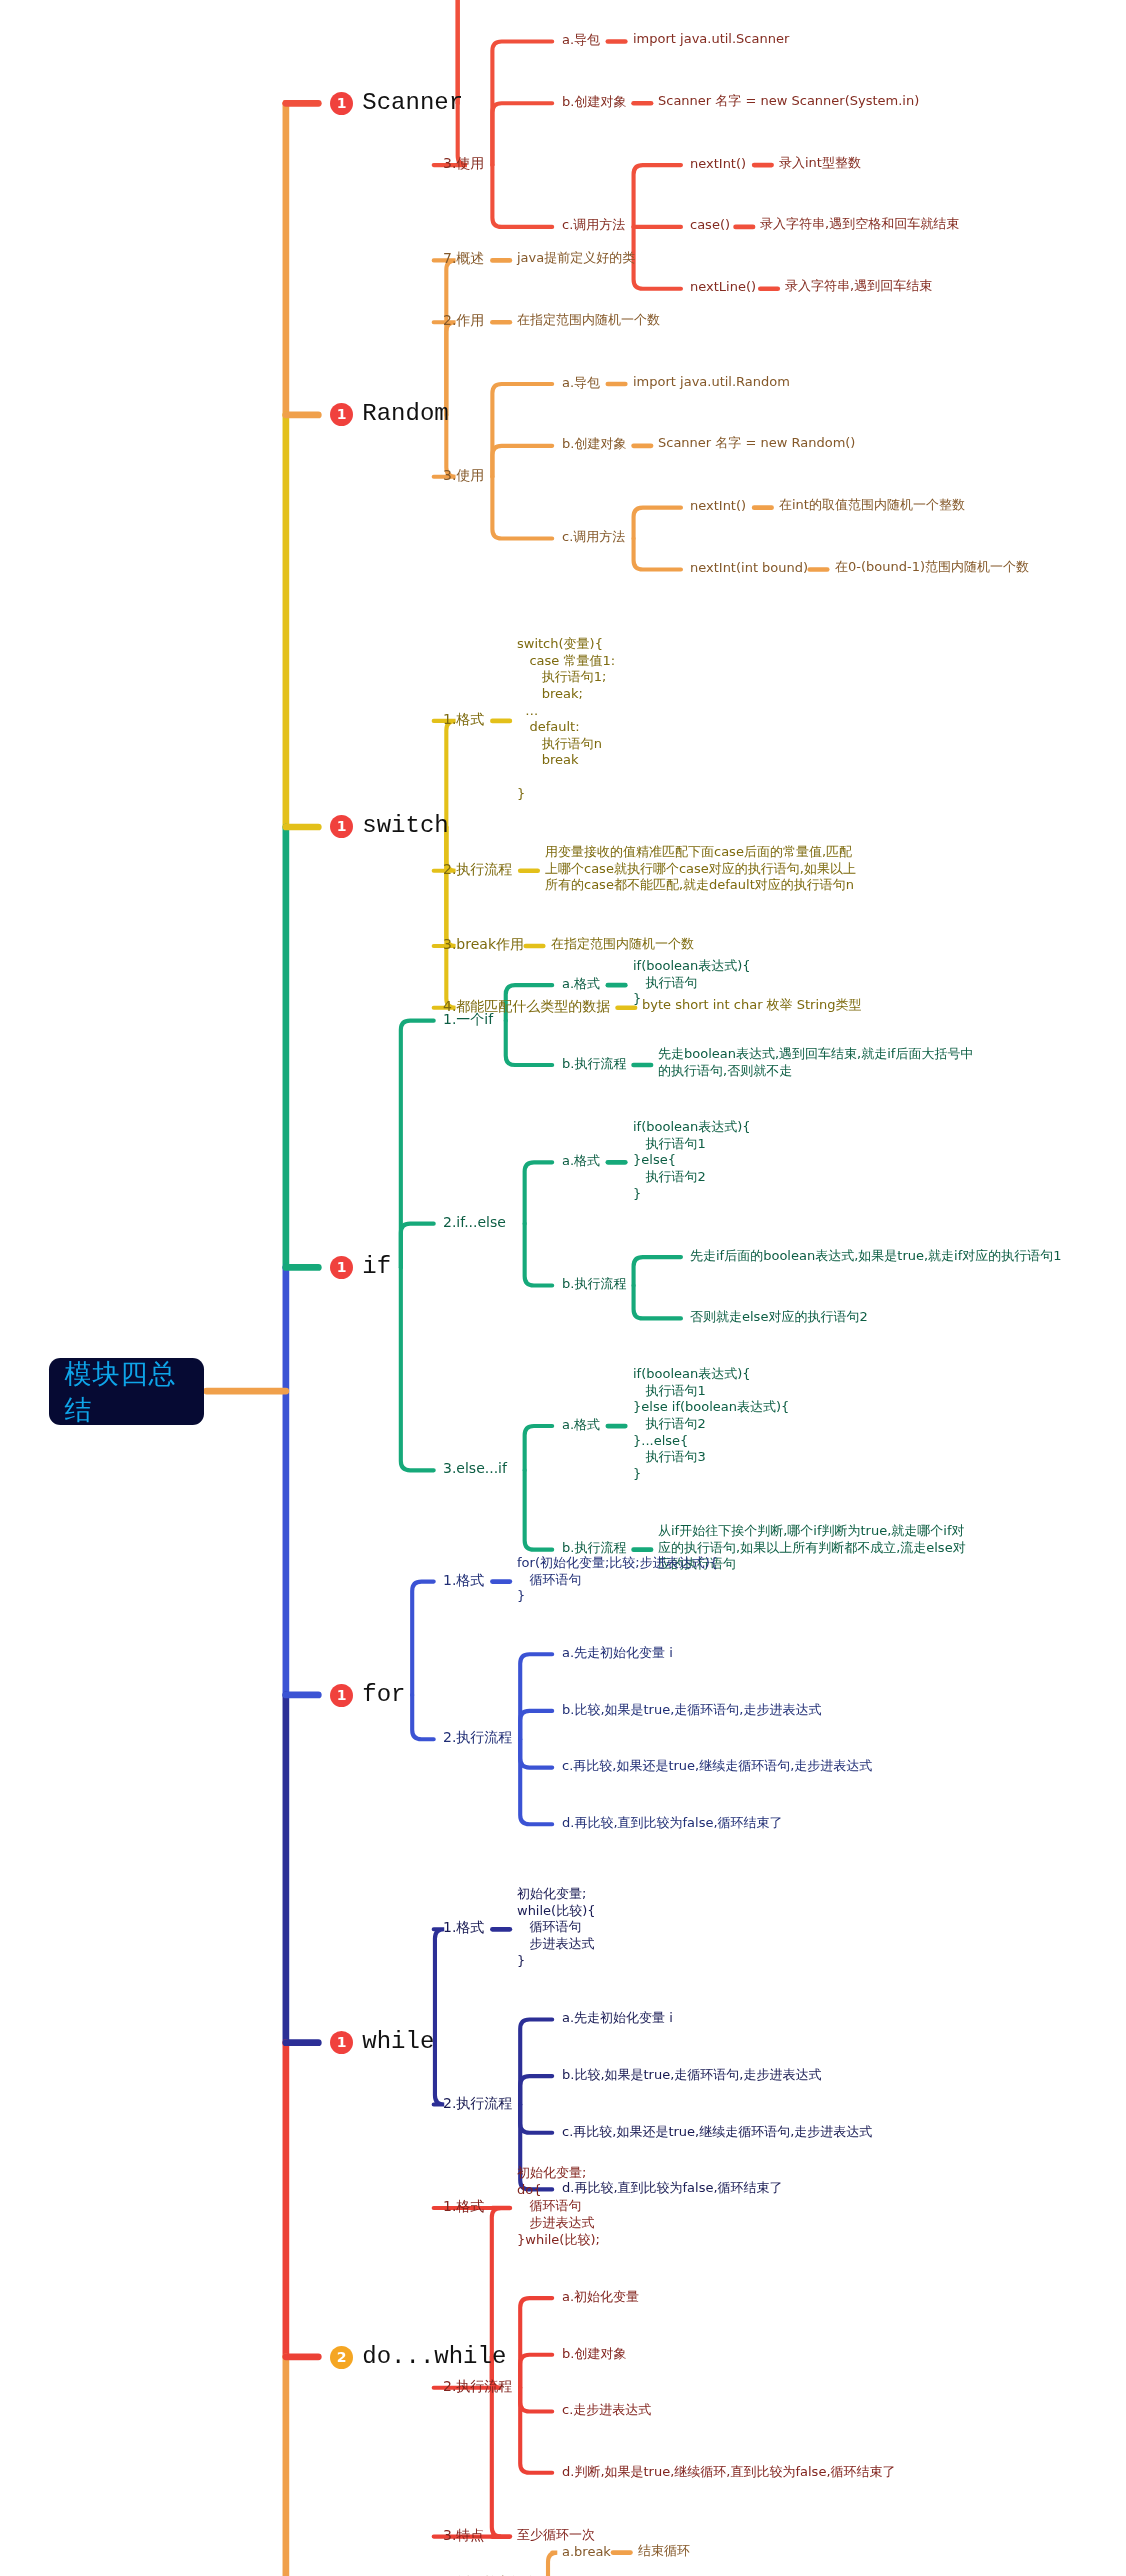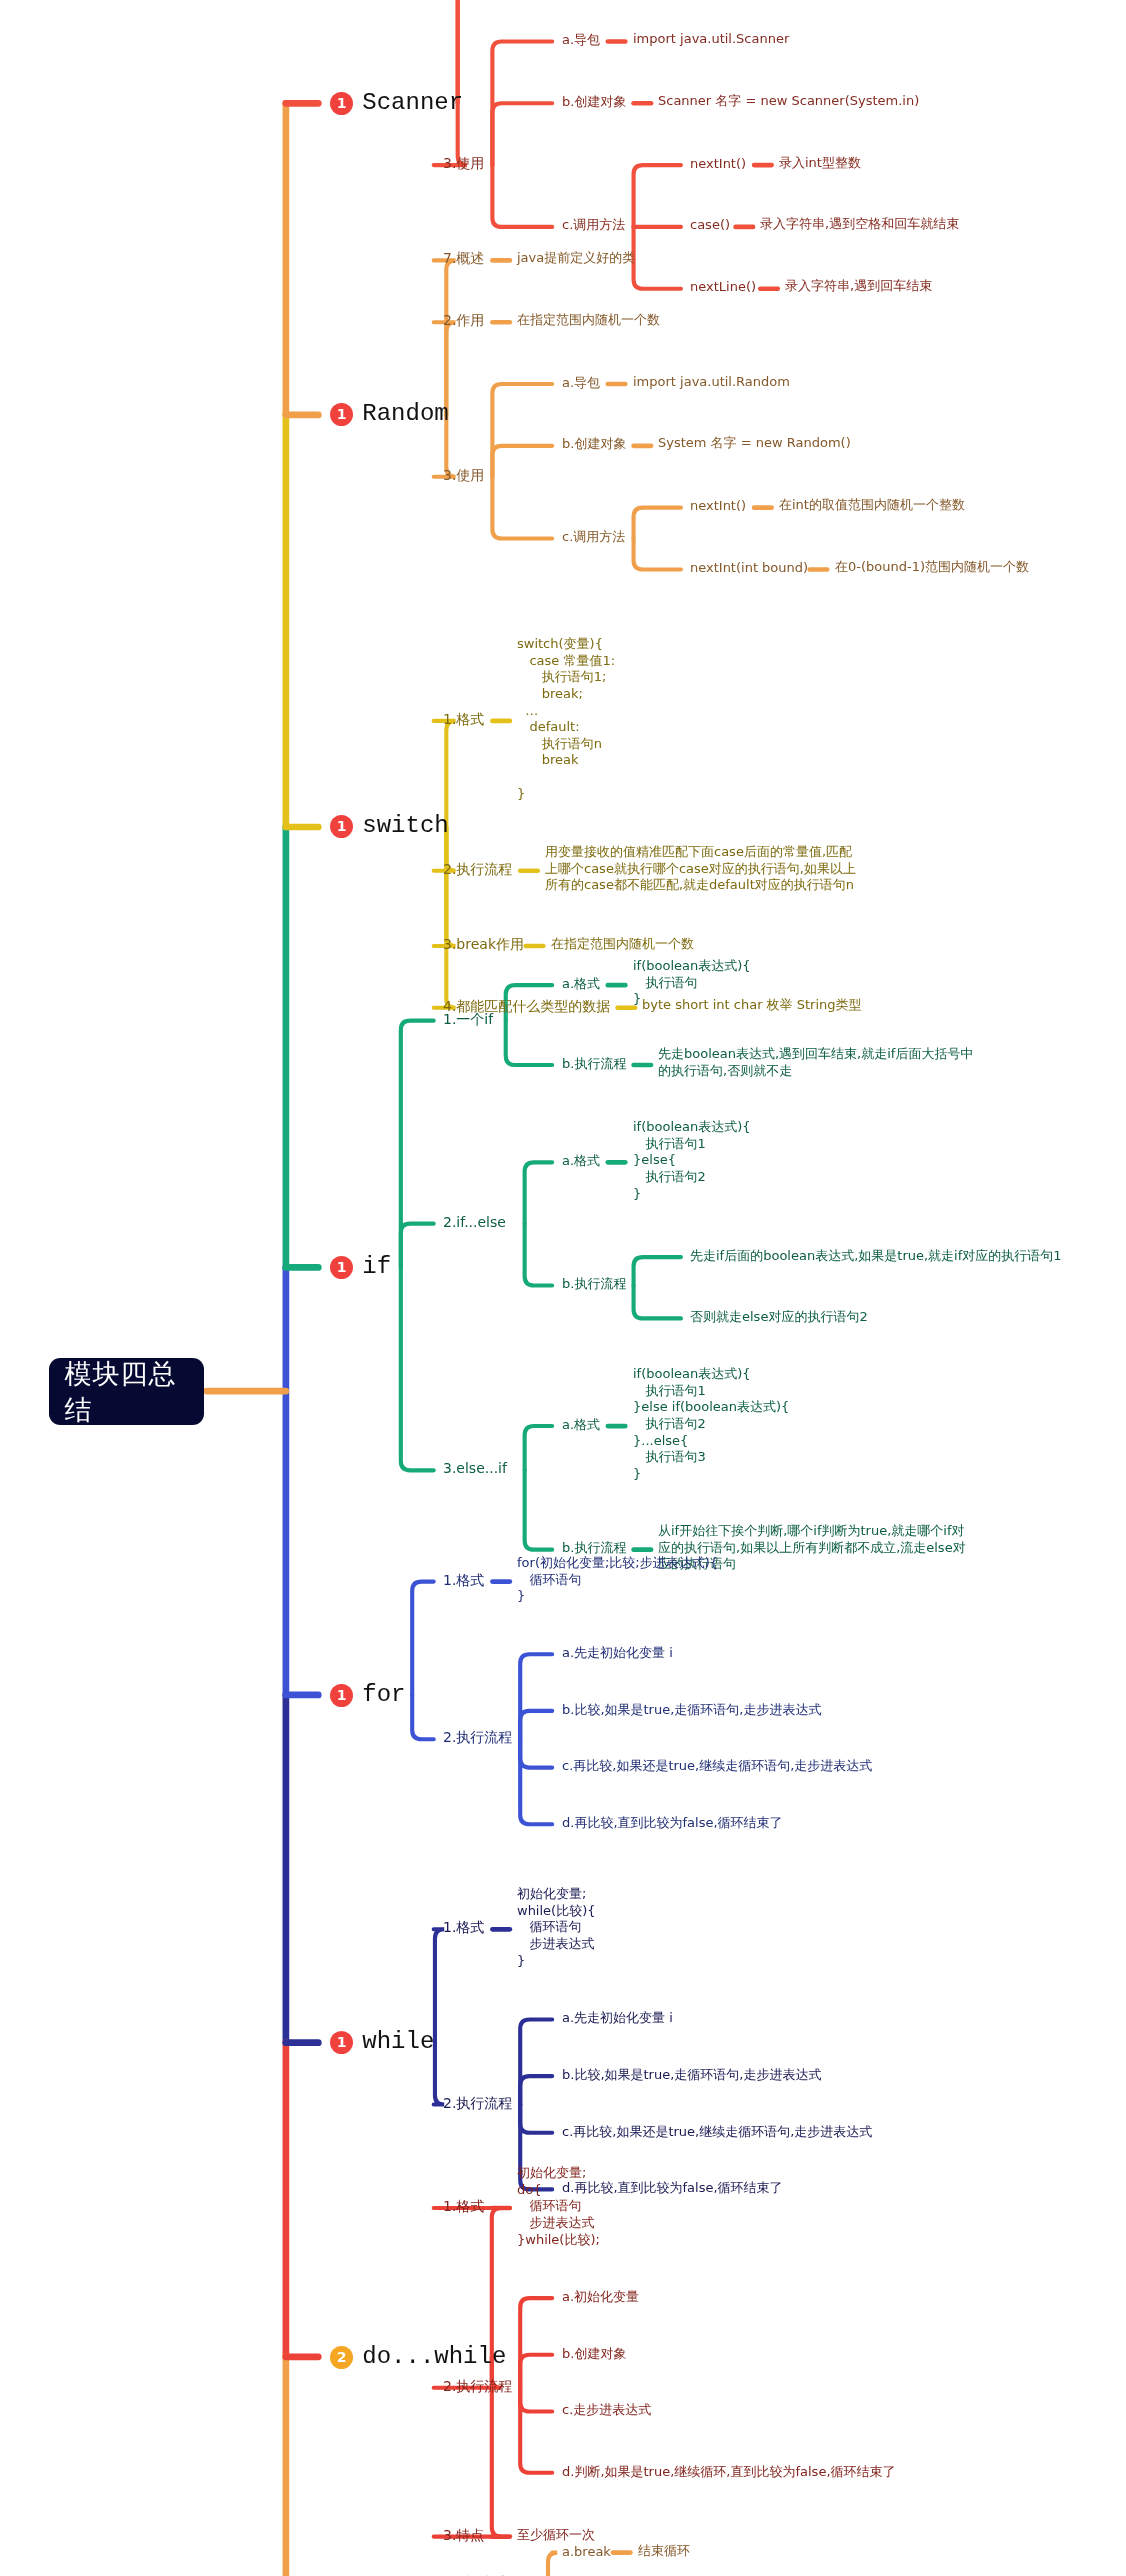--- a/index.html
+++ b/index.html
@@ -178,21 +178,21 @@
       <div class="node leaf wrapbox" style="left: 785px; color: rgb(132, 44, 33); font-family: &quot;DejaVu Sans&quot;, &quot;Liberation Sans&quot;, sans-serif; max-width: 307px; white-space: normal; top: 278px;">录入字符串,遇到回车结束</div>
       <div class="node l1" style="left: 330px; top: 400px; height: 29px;"><span class="badge" style="background: rgb(240, 65, 61);">1</span><span class="l1-label">Random</span></div>
       <div class="node l2" style="left: 443px; color: rgb(132, 88, 41); font-size: 14px; font-family: &quot;DejaVu Sans&quot;, &quot;Liberation Sans&quot;, sans-serif; top: 250px;">7.概述</div>
       <div class="node leaf wrapbox" style="left: 517px; color: rgb(132, 88, 41); font-family: &quot;DejaVu Sans&quot;, &quot;Liberation Sans&quot;, sans-serif; max-width: 319px; white-space: normal; top: 250px;">java提前定义好的类</div>
       <div class="node l2" style="left: 443px; color: rgb(132, 88, 41); font-size: 14px; font-family: &quot;DejaVu Sans&quot;, &quot;Liberation Sans&quot;, sans-serif; top: 312px;">2.作用</div>
       <div class="node leaf wrapbox" style="left: 517px; color: rgb(132, 88, 41); font-family: &quot;DejaVu Sans&quot;, &quot;Liberation Sans&quot;, sans-serif; max-width: 319px; white-space: normal; top: 312px;">在指定范围内随机一个数</div>
       <div class="node l2" style="left: 443px; color: rgb(132, 88, 41); font-size: 14px; font-family: &quot;DejaVu Sans&quot;, &quot;Liberation Sans&quot;, sans-serif; top: 467px;">3.使用</div>
       <div class="node l3" style="left: 562px; color: rgb(132, 88, 41); font-size: 13px; font-family: &quot;DejaVu Sans&quot;, &quot;Liberation Sans&quot;, sans-serif; top: 375px;">a.导包</div>
       <div class="node leaf wrapbox" style="left: 633px; color: rgb(132, 88, 41); font-family: &quot;DejaVu Sans&quot;, &quot;Liberation Sans&quot;, sans-serif; max-width: 319px; white-space: normal; top: 374px;">import java.util.Random</div>
       <div class="node l3" style="left: 562px; color: rgb(132, 88, 41); font-size: 13px; font-family: &quot;DejaVu Sans&quot;, &quot;Liberation Sans&quot;, sans-serif; top: 436px;">b.创建对象</div>
-      <div class="node leaf wrapbox" style="left: 658px; color: rgb(132, 88, 41); font-family: &quot;DejaVu Sans&quot;, &quot;Liberation Sans&quot;, sans-serif; max-width: 319px; white-space: normal; top: 435px;">System 名字 = new Random()</div>
+      <div class="node leaf wrapbox" style="left: 658px; color: rgb(132, 88, 41); font-family: &quot;DejaVu Sans&quot;, &quot;Liberation Sans&quot;, sans-serif; max-width: 319px; white-space: normal; top: 435px;">Scanner 名字 = new Random()</div>
       <div class="node l3" style="left: 562px; color: rgb(132, 88, 41); font-size: 13px; font-family: &quot;DejaVu Sans&quot;, &quot;Liberation Sans&quot;, sans-serif; top: 529px;">c.调用方法</div>
       <div class="node l3" style="left: 690px; color: rgb(132, 88, 41); font-size: 13px; font-family: &quot;DejaVu Sans&quot;, &quot;Liberation Sans&quot;, sans-serif; top: 498px;">nextInt()</div>
       <div class="node leaf wrapbox" style="left: 779px; color: rgb(132, 88, 41); font-family: &quot;DejaVu Sans&quot;, &quot;Liberation Sans&quot;, sans-serif; max-width: 313px; white-space: normal; top: 497px;">在int的取值范围内随机一个整数</div>
       <div class="node l3" style="left: 690px; color: rgb(132, 88, 41); font-size: 13px; font-family: &quot;DejaVu Sans&quot;, &quot;Liberation Sans&quot;, sans-serif; top: 560px;">nextInt(int bound)</div>
       <div class="node leaf wrapbox" style="left: 835px; color: rgb(132, 88, 41); font-family: &quot;DejaVu Sans&quot;, &quot;Liberation Sans&quot;, sans-serif; max-width: 258px; white-space: normal; top: 559px;">在0-(bound-1)范围内随机一个数</div>
       <div class="node l1" style="left: 330px; top: 812px; height: 29px;"><span class="badge" style="background: rgb(240, 65, 61);">1</span><span class="l1-label">switch</span></div>
       <div class="node l2" style="left: 443px; color: rgb(125, 106, 14); font-size: 14px; font-family: &quot;DejaVu Sans&quot;, &quot;Liberation Sans&quot;, sans-serif; top: 711px;">1.格式</div>
       <div class="node leaf wrapbox" style="left: 517px; color: rgb(125, 106, 14); font-family: &quot;DejaVu Sans&quot;, &quot;Liberation Sans&quot;, sans-serif; max-width: 319px; white-space: pre; top: 636px;">switch(变量){
    case 常量值1:
       执行语句1;
@@ -272,18 +272,18 @@
       <div class="node l3" style="left: 562px; color: rgb(130, 36, 30); font-size: 13px; font-family: &quot;DejaVu Sans&quot;, &quot;Liberation Sans&quot;, sans-serif; top: 2346px;">b.创建对象</div>
       <div class="node l3" style="left: 562px; color: rgb(130, 36, 30); font-size: 13px; font-family: &quot;DejaVu Sans&quot;, &quot;Liberation Sans&quot;, sans-serif; top: 2402px;">c.走步进表达式</div>
       <div class="node l3" style="left: 562px; color: rgb(130, 36, 30); font-size: 13px; font-family: &quot;DejaVu Sans&quot;, &quot;Liberation Sans&quot;, sans-serif; top: 2464px;">d.判断,如果是true,继续循环,直到比较为false,循环结束了</div>
       <div class="node l2" style="left: 443px; color: rgb(130, 36, 30); font-size: 14px; font-family: &quot;DejaVu Sans&quot;, &quot;Liberation Sans&quot;, sans-serif; top: 2527px;">3.特点</div>
       <div class="node leaf wrapbox" style="left: 517px; color: rgb(130, 36, 30); font-family: &quot;DejaVu Sans&quot;, &quot;Liberation Sans&quot;, sans-serif; max-width: 319px; white-space: normal; top: 2527px;">至少循环一次</div>
       <div class="node l2" style="left: 443px; color: rgb(132, 88, 41); font-size: 14px; font-family: &quot;DejaVu Sans&quot;, &quot;Liberation Sans&quot;, sans-serif; top: 2574px;">1.循环控制语句</div>
       <div class="node l3" style="left: 562px; color: rgb(132, 88, 41); font-size: 13px; font-family: &quot;DejaVu Sans&quot;, &quot;Liberation Sans&quot;, sans-serif; top: 2544px;">a.break</div>
       <div class="node leaf wrapbox" style="left: 638px; color: rgb(132, 88, 41); font-family: &quot;DejaVu Sans&quot;, &quot;Liberation Sans&quot;, sans-serif; max-width: 319px; white-space: normal; top: 2543px;">结束循环</div>
     </div>
 
-  <div class="root-node" id="root-node" style="left: 49px; top: 1358px; width: 155px; height: 67px; background: rgb(6, 10, 51); color: #ffffff;">
+  <div class="root-node" id="root-node" style="left: 49px; top: 1358px; width: 155px; height: 67px; background: rgb(6, 10, 51); color: #0ea5e9;">
     <span>模块四总结</span>
   </div>
 
 </div>
 
 
 </body></html>

